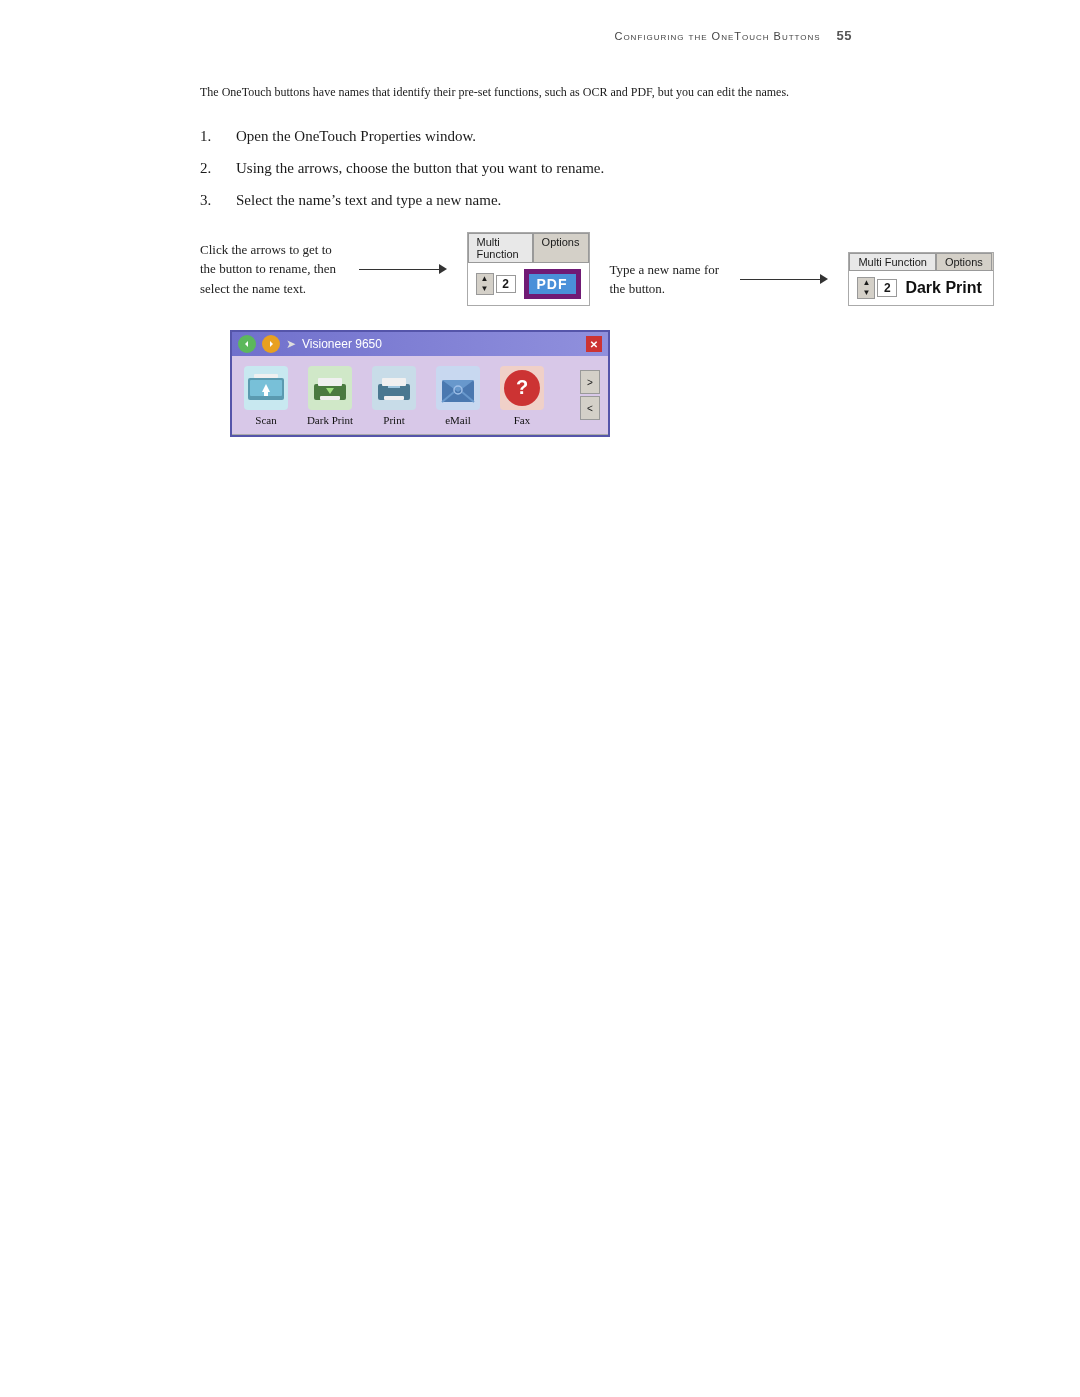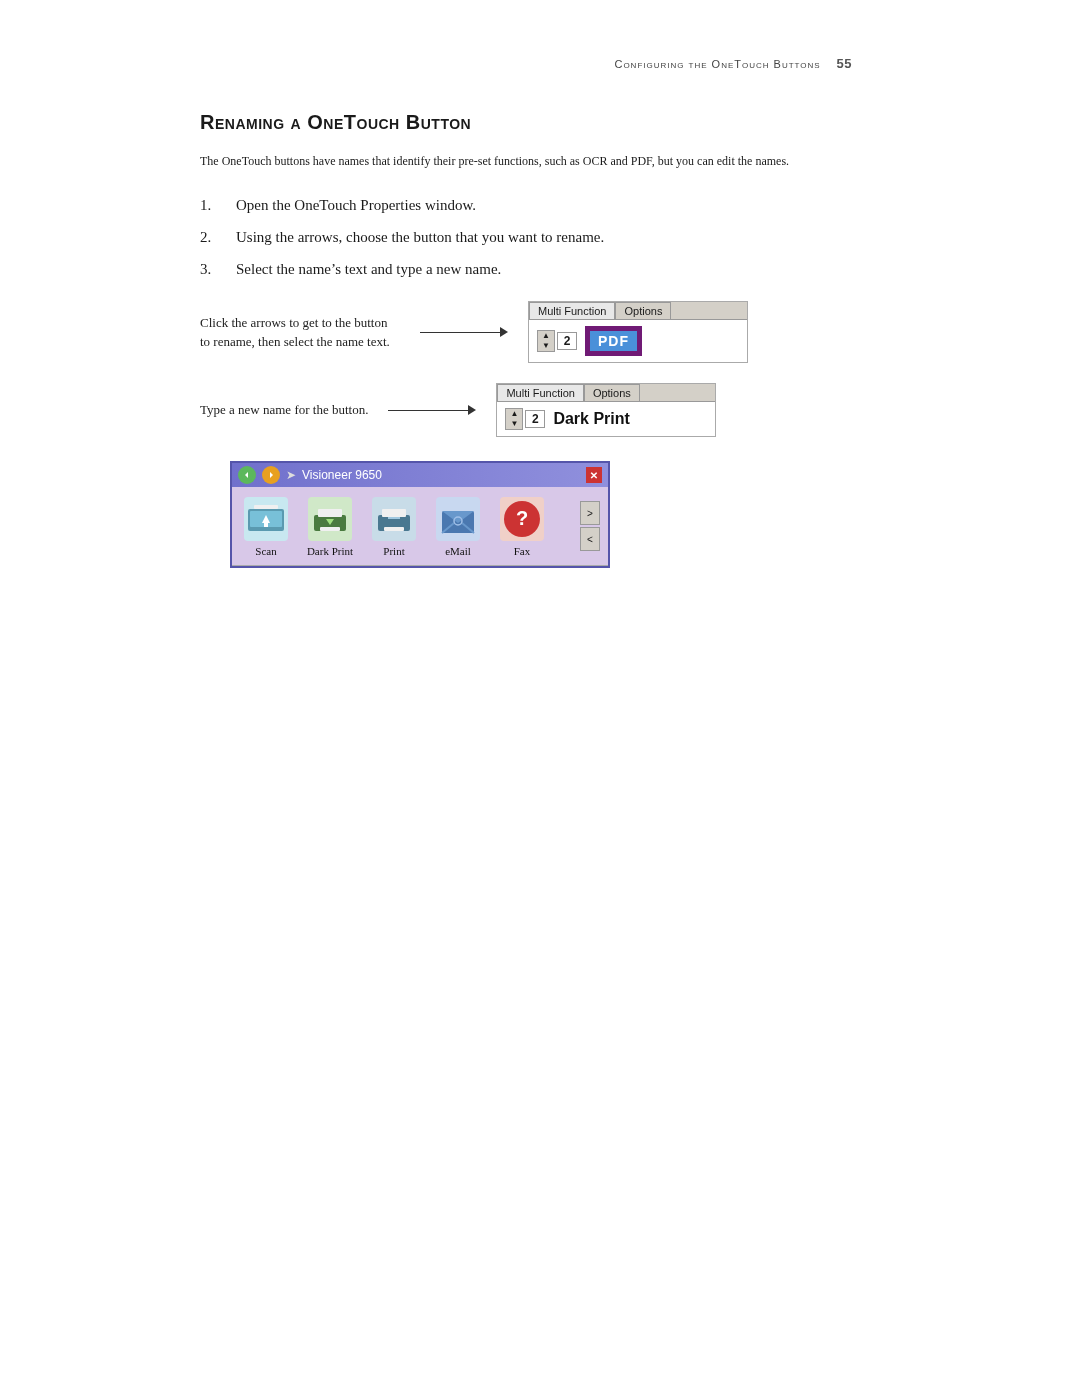--- a/index.html
+++ b/index.html
@@ -11,21 +11,21 @@
       color: #1a1a1a;
       width: 1080px;
       min-height: 1397px;
       position: relative;
     }
 
     .page {
       width: 972px;
       min-height: 1397px;
       background: #fff;
-      padding: 56px 120px 60px 200px;
+      padding: 28px 120px 60px 200px;
       position: relative;
     }
 
     .page-header {
       text-align: right;
       font-size: 12px;
       color: #555;
       margin-bottom: 40px;
       font-family: 'Arial', sans-serif;
       letter-spacing: 0.5px;
@@ -85,22 +85,23 @@
     }
 
     .steps-list li .step-text {
       flex: 1;
     }
 
     
     .illustration-area {
       margin: 20px 0 24px 0;
       display: flex;
-      flex-direction: column;
+      flex-direction: row;
       gap: 20px;
+      align-items: flex-end;
     }
 
     .illustration-row {
       display: flex;
       align-items: center;
       gap: 20px;
     }
 
     .illustration-caption {
       font-size: 13px;
@@ -355,21 +356,20 @@
 </head>
 <body>
 
 <div class="page">
 
   <div class="page-header">
     <span class="chapter-title">Configuring the OneTouch Buttons</span>
     <span class="page-number">55</span>
   </div>
 
-  <h1 class="section-title">Renaming a OneTouch Button</h1>
 
   <p class="intro-text">The OneTouch buttons have names that identify their pre-set functions, such as OCR and PDF, but you can edit the names.</p>
 
 
   <ol class="steps-list">
     <li>
       <span class="step-num">1.</span>
       <span class="step-text">Open the OneTouch Properties window.</span>
     </li>
     <li>

